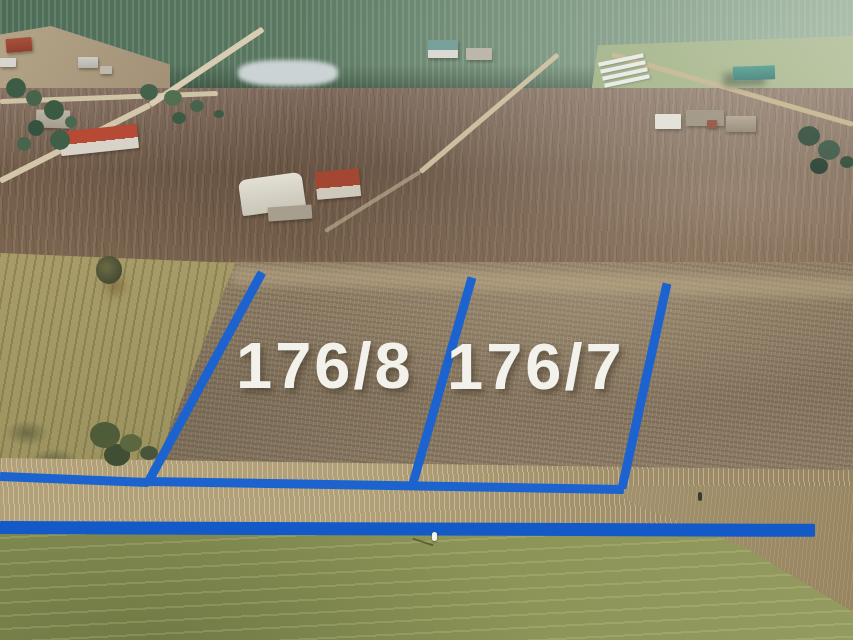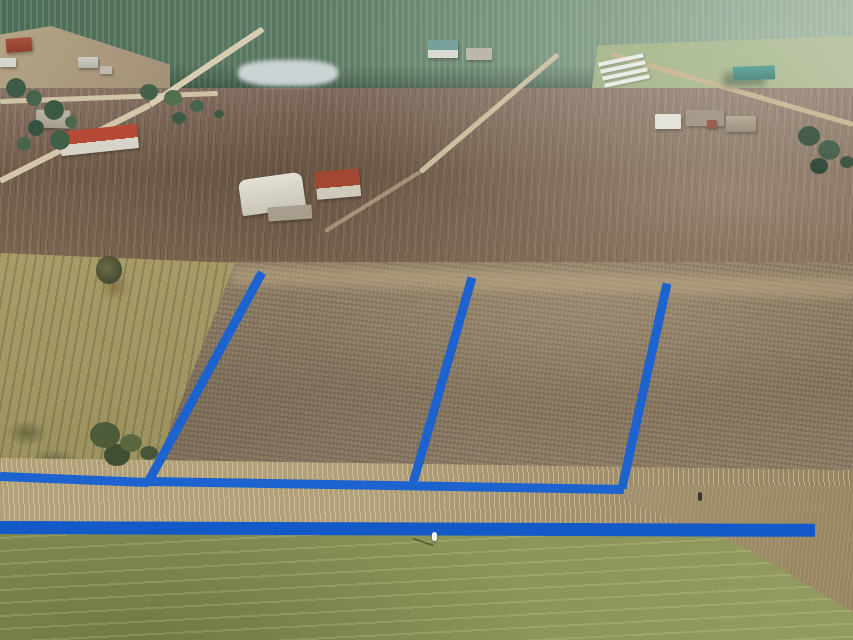--- a/index.html
+++ b/index.html
@@ -231,18 +231,20 @@
 
   <div class="haze"></div>
 
   <div class="blue bl-west"></div>
   <div class="blue bl-left"></div>
   <div class="blue bl-mid"></div>
   <div class="blue bl-right"></div>
   <div class="blue bl-bottom"></div>
   <div class="blue bl-road"></div>
 
+  <div id="lbl-176-8" class="lbl lbl-plot">176/8</div>
+  <div id="lbl-176-7" class="lbl lbl-plot">176/7</div>
 
   <div class="person-shadow"></div>
   <div class="person-body"></div>
   <div class="figure-dark"></div>
 
 </div>
 
 </body></html>

